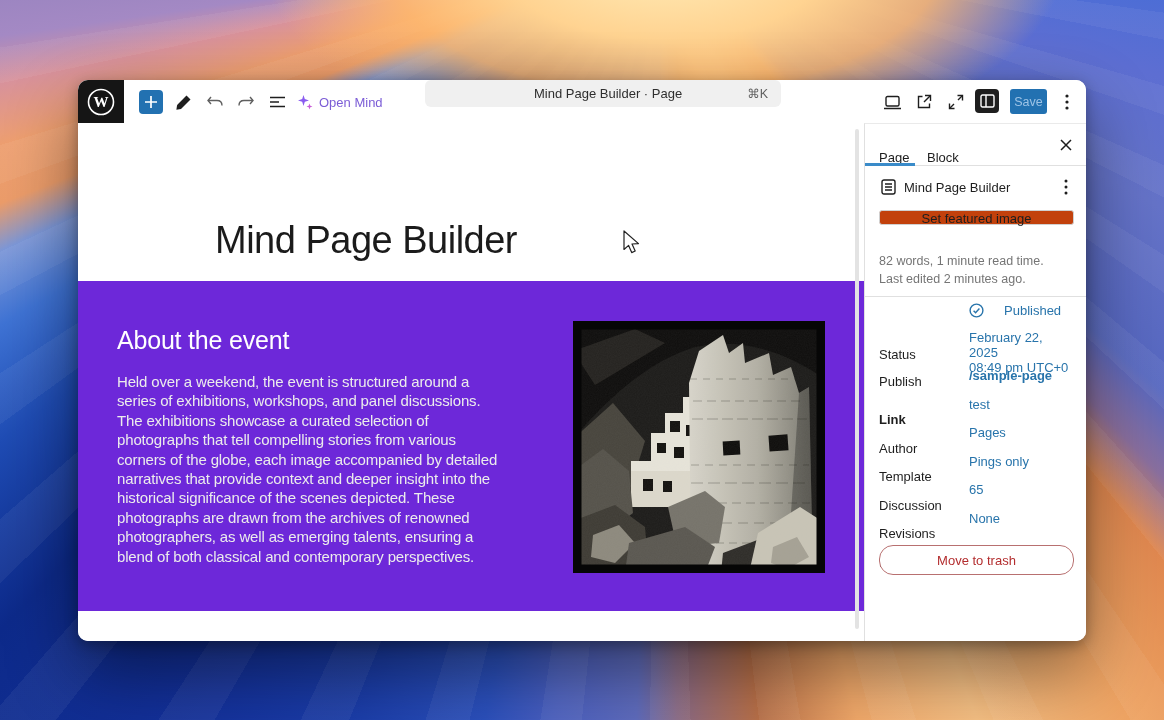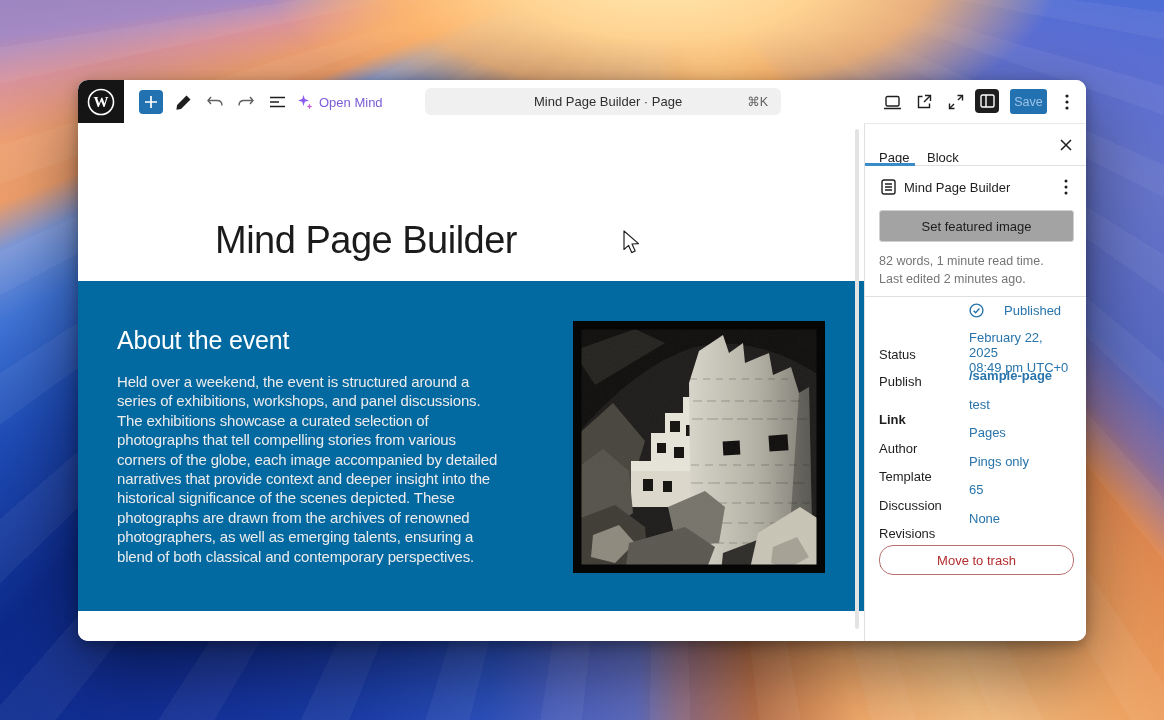--- a/index.html
+++ b/index.html
@@ -29,36 +29,36 @@
   
   #header { position:absolute; left:0; top:0; width:100%; height:43px; background:#fff; }
   #wp-logo { position:absolute; left:0; top:0; width:46px; height:43px; background:#151515;
     display:flex; align-items:center; justify-content:center; cursor:pointer; }
   .tb-btn { position:absolute; top:10px; width:24px; height:24px; display:flex;
     align-items:center; justify-content:center; border-radius:3px; cursor:pointer; }
   #add-btn { left:61px; background:#2271b1; border-radius:4px; }
   #pencil-btn { left:93px; } #undo-btn { left:125px; } #redo-btn { left:156px; } #listview-btn { left:187px; }
   #openmind-btn { position:absolute; left:219px; top:10px; height:24px; display:flex; align-items:center;
     gap:6px; cursor:pointer; color:#7b5cd6; font-size:13px; }
-  #cmd-bar { position:absolute; left:347px; top:8px; width:356px; height:27px; background:#f0f0f0;
+  #cmd-bar { position:absolute; left:347px; top:0; width:356px; height:27px; background:#f0f0f0;
     border-radius:6px; display:flex; align-items:center; cursor:pointer; }
   #cmd-bar .doc-title { flex:1; text-align:center; font-size:13px; color:#2f2f2f; padding-left:44px; }
   #cmd-bar .kbd { font-size:12.5px; color:#5f5f5f; padding-right:13px; }
   #view-btn { left:802px; } #external-btn { left:834px; } #fullscreen-btn { left:866px; }
   #panel-toggle { left:897px; top:9px; background:#1e1e1e; border-radius:4px; }
   #save-btn { position:absolute; left:932px; top:9px; width:37px; height:25px; background:#2271b1;
     border-radius:3px; color:#9dc3e6; font-size:12.5px; display:flex; align-items:center;
     justify-content:center; cursor:pointer; border:none; }
   #header-kebab { left:977px; }
 
   
   #canvas { position:absolute; left:0; top:43px; width:786px; height:518px; background:#fff; }
   #page-title { position:absolute; left:137px; top:96px; font-size:38px; letter-spacing:-0.5px;
     color:#1b1b1b; font-weight:500; cursor:text; }
-  #dark-section { position:absolute; left:0; top:158px; width:786px; height:330px; background:#0369a1; }
+  #dark-section { position:absolute; left:0; top:158px; width:786px; height:330px; background:#6d28d9; }
   #section-heading { position:absolute; left:39px; top:45px; font-size:25px; color:#fff;
     font-weight:500; letter-spacing:-0.2px; cursor:text; }
   #section-paragraph { position:absolute; left:39px; top:91px; width:382px; font-size:15px;
     line-height:19.4px; color:#ececec; letter-spacing:-0.15px; cursor:text; }
   #event-photo { position:absolute; left:495px; top:40px; width:252px; height:252px; cursor:pointer; }
   #canvas-scrollbar { position:absolute; left:777px; top:6px; width:4px; height:500px;
     background:#e3e3e3; border-radius:2px; cursor:grab; }
 
   
   #sidebar { position:absolute; left:786px; top:43px; width:222px; height:518px; background:#fff;
@@ -69,21 +69,21 @@
   #tab-page { left:14px; font-weight:500; }
   #tab-block { left:62px; }
   #tab-underline { position:absolute; left:0; bottom:-1px; width:50px; height:3px; background:#3a8bc9; }
   #sidebar-close { position:absolute; right:8px; top:9px; width:24px; height:24px; display:flex;
     align-items:center; justify-content:center; cursor:pointer; }
   #summary-row { position:absolute; left:0; top:42px; width:100%; height:42px; }
   #summary-icon { position:absolute; left:16px; top:13px; }
   #summary-title { position:absolute; left:39px; top:14px; font-size:13px; font-weight:500; color:#1e1e1e; }
   #summary-kebab { position:absolute; right:8px; top:9px; width:24px; height:24px; display:flex;
     align-items:center; justify-content:center; cursor:pointer; }
-  #featured-btn { position:absolute; left:14px; top:86px; width:195px; height:32px; background:#a3a3a3;
+  #featured-btn { position:absolute; left:14px; top:86px; width:195px; height:15px; background:#c2410c;
     border:1px solid #d0d0d0; border-radius:3px; font-size:13px; color:#1e1e1e; cursor:pointer;
     font-family:"Liberation Sans", sans-serif; }
   .meta-line { position:absolute; left:14px; font-size:12.5px; color:#757575; }
   #meta1 { top:130px; } #meta2 { top:148px; }
   #panel-divider { position:absolute; left:0; top:172px; width:100%; height:1px; background:#e0e0e0; }
 
   .srow { position:absolute; left:14px; width:196px; height:20px; }
   .srow .lbl { position:absolute; left:0; top:0; font-size:13px; color:#1e1e1e;margin-top:44px; }
   .srow .val { position:absolute; left:90px; top:0; font-size:13px; color:#2874ab; cursor:pointer; }
   #row-status { top:179px; } #row-publish { top:206px; } #row-link { top:244px;font-weight:bold; }

